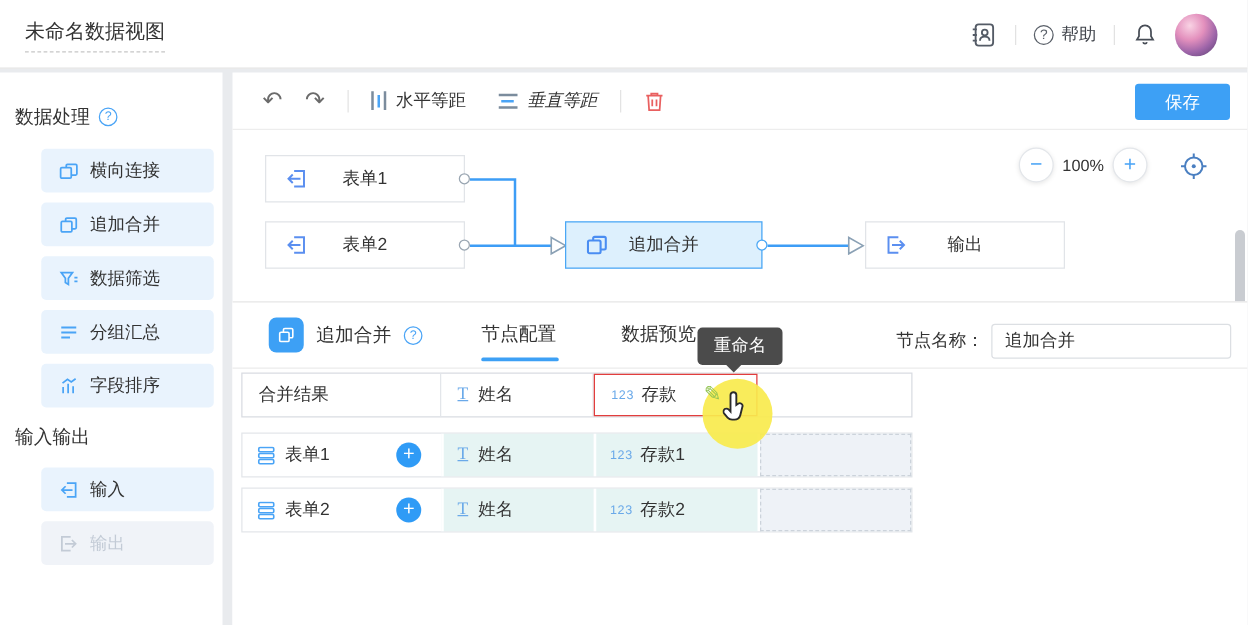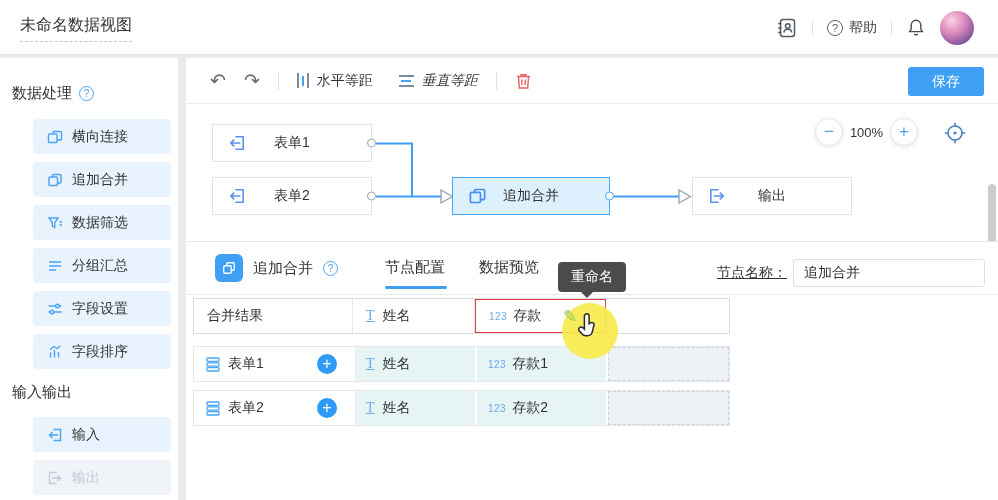--- a/index.html
+++ b/index.html
@@ -59,26 +59,26 @@
   .zoom-val { width:47px; text-align:center; font-size:13px; color:#333; }
   .locate-btn { position:absolute; top:17px; left:757px; cursor:pointer; display:flex; }
   .scroll-thumb { position:absolute; right:2px; top:80px; width:8px; height:100px; border-radius:4px; background:#c9ccd1; cursor:pointer; }
 
   
   .panel { position:absolute; left:0; top:183px; width:812px; height:259px; border-top:1px solid #e6e6e6; background:#fff; }
   .panel-head { position:relative; height:52px; }
   .ph-left { position:absolute; left:29px; top:12px; display:flex; align-items:center; gap:10px; }
   .ph-icon { width:28px; height:28px; border-radius:6px; background:#3da0f5; display:flex; align-items:center; justify-content:center; }
   .ph-title { font-size:15px; font-weight:500; color:#333; }
-  .tabs { position:absolute; left:199px; top:16px; display:flex; gap:34px; font-size:15px; color:#333; }
+  .tabs { position:absolute; left:199px; top:16px; display:flex; gap:52px; font-size:15px; color:#333; }
   .tab { cursor:pointer; }
   .tab.active { font-weight:500; }
   .tab-underline { position:absolute; left:199px; top:44px; width:62px; height:3px; border-radius:1.5px; background:#3da0f5; }
   .name-field { position:absolute; right:13px; top:17px; display:flex; align-items:center; }
-  .name-label { font-size:14px; color:#333; margin-right:6px;text-decoration:underline; }
+  .name-label { font-size:14px; color:#333; margin-right:6px; }
   .name-input { width:192px; height:28px; border:1px solid #dcdfe3; border-radius:3px; font-size:14px; color:#333; padding-left:10px; font-family:inherit; }
   .panel-sep { position:absolute; left:0; top:52px; width:812px; height:1px; background:#ebebeb; }
 
   
   .grid-row { position:absolute; left:7px; width:537px; height:36px; display:flex; font-size:14px; }
   .grid-header { top:56px; border:1px solid #d9dce2; background:#fff; }
   .gh-c1 { width:159px; border-right:1px solid #e3e6ea; display:flex; align-items:center; padding-left:13px; }
   .gh-c2 { width:122px; border-right:1px solid #e3e6ea; display:flex; align-items:center; padding-left:13px; }
   .gh-c3 { width:131px; display:flex; align-items:center; padding-left:13px; position:relative; }
   .gh-c3.renaming { border:1px solid #e23d3d; }
@@ -161,28 +161,20 @@
       <span>数据筛选</span>
     </div>
     <div class="side-item">
       <svg width="16" height="16" viewBox="0 0 16 16" fill="none" stroke="#4aa4f6" stroke-width="1.6">
         <path d="M2 4h12 M2 8h12 M2 12h7"></path>
       </svg>
       <span>分组汇总</span>
     </div>
     <div class="side-item">
       <svg width="16" height="16" viewBox="0 0 16 16" fill="none" stroke="#4aa4f6" stroke-width="1.4">
-        <path d="M1.5 5h13 M1.5 11h13"></path>
-          <circle cx="10.5" cy="5" r="1.8" fill="#e9f3fd"></circle>
-          <circle cx="5" cy="11" r="1.8" fill="#e9f3fd"></circle>
-      </svg>
-      <span>字段设置</span>
-    </div>
-    <div class="side-item">
-      <svg width="16" height="16" viewBox="0 0 16 16" fill="none" stroke="#4aa4f6" stroke-width="1.4">
         <path d="M3.5 13.5V8.5 M7.5 13.5V6 M11.5 13.5V8"></path>
           <path d="M3 5.5 L7 2.5 L10 4.5 L13.5 2"></path>
       </svg>
       <span>字段排序</span>
     </div>
 
     <div class="side-section-title second">
       <span>输入输出</span>
     </div>
     <div class="side-item">

